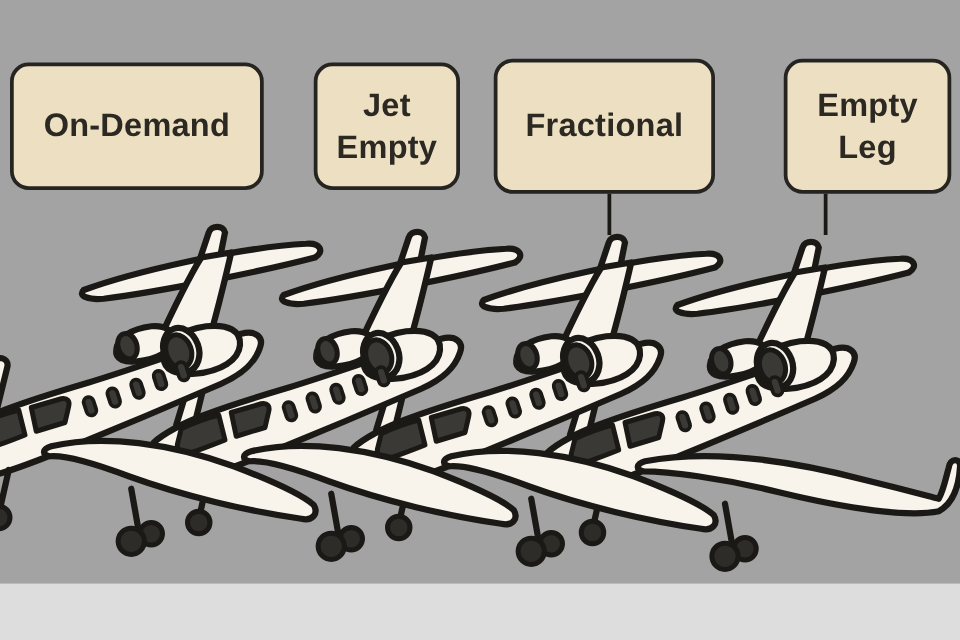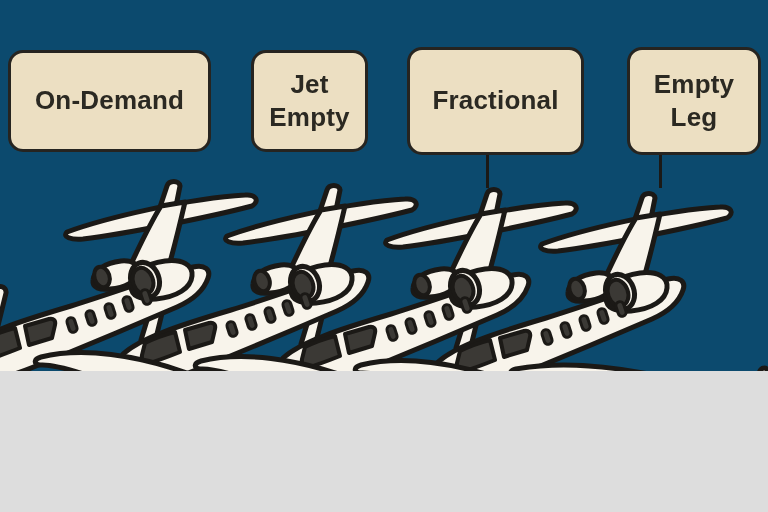--- a/index.html
+++ b/index.html
@@ -1,18 +1,18 @@
 <!DOCTYPE html>
 <html><head>
 <meta charset="utf-8">
 <style>
   html,body{margin:0;padding:0;background:#ddd;}
   #canvas{
-    position:relative;width:768px;height:371px;overflow:hidden;
-    background:#0c4a6e;
+    position:relative;width:768px;height:467px;overflow:hidden;
+    background:#a3a3a3;
     font-family:"Liberation Sans","DejaVu Sans",sans-serif;
   }
   .label-box{
     position:absolute;
     background:#ecdfc2;
     border:3.5px solid #262420;
     border-radius:15px;
     display:flex;flex-direction:column;align-items:center;justify-content:center;
     text-align:center;
     color:#2b2922;
@@ -34,21 +34,21 @@
 
   <div class="label-box" style="left:8px;top:50px;width:203px;height:102px;">
     <span>On-Demand</span>
   </div>
 
   <div class="label-box" style="left:251px;top:50px;width:117px;height:102px;">
     <span>Jet</span>
     <span>Empty</span>
   </div>
 
-  <div class="label-box" style="left:395px;top:47px;width:177px;height:108px;margin-left:12px;">
+  <div class="label-box" style="left:395px;top:47px;width:177px;height:108px;">
     <span>Fractional</span>
   </div>
 
   <div class="label-box" style="left:627px;top:47px;width:134px;height:108px;">
     <span>Empty</span>
     <span>Leg</span>
   </div>
 
   <div class="connector" style="left:486px;top:155px;height:33px;"></div>
   <div class="connector" style="left:659px;top:155px;height:33px;"></div>

